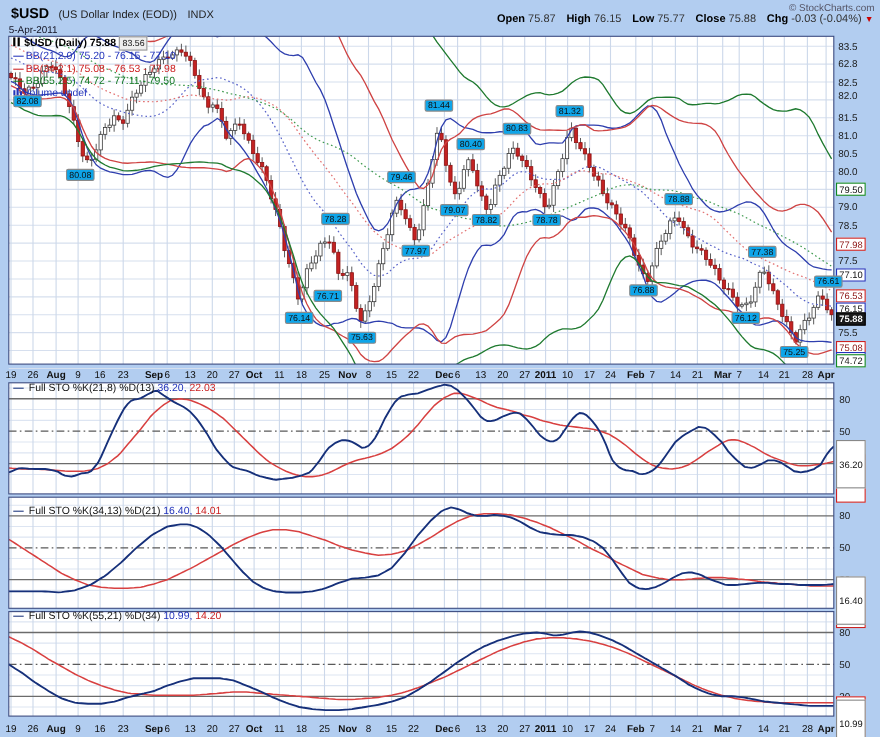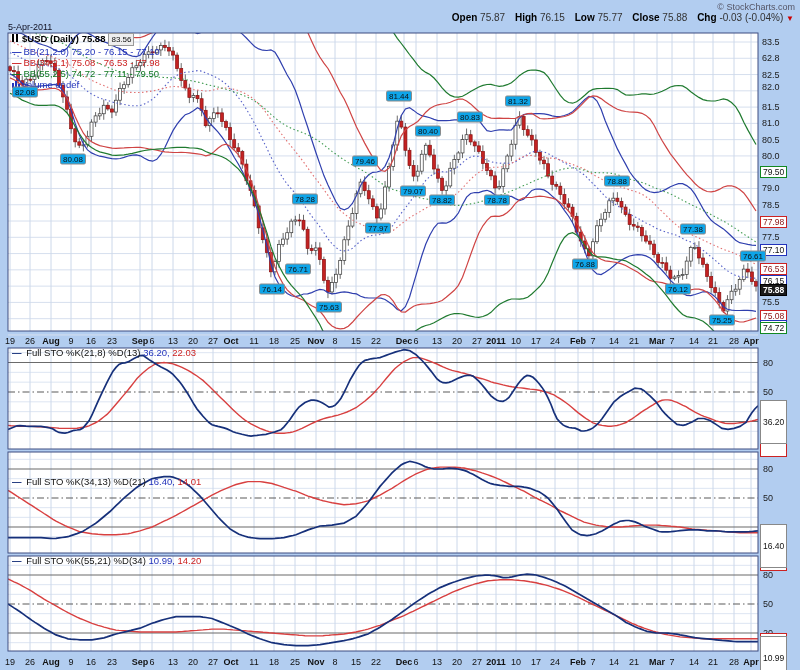--- a/index.html
+++ b/index.html
@@ -656,20 +656,25 @@
       <line x1="8" x2="758" y1="574.99" y2="574.99" stroke="#6b6b6b" stroke-width="1.2"></line>
       <line x1="8" x2="758" y1="633.01" y2="633.01" stroke="#6b6b6b" stroke-width="1.2"></line>
       <line x1="8" x2="758" y1="604" y2="604" stroke="#5a5a5a" stroke-width="1.2" stroke-dasharray="7 3 1.5 3"></line>
       <g clip-path="url(#cp2)">
         <path d="M8.0 578.9L11.0 580.3L14.0 581.8L17.0 583.2L20.0 584.7L23.0 586.4L26.0 588.0L29.0 589.7L32.0 591.4L35.0 593.4L38.0 595.3L41.0 597.2L44.0 599.2L47.0 600.9L50.0 602.5L53.0 604.2L56.0 605.9L59.0 607.6L62.0 609.3L65.0 611.0L68.0 612.7L71.0 614.2L74.0 615.6L77.0 617.1L80.0 618.5L83.0 619.7L86.0 620.9L89.0 622.1L92.0 623.3L95.0 624.3L98.0 625.3L101.0 626.2L104.0 627.2L107.0 627.9L110.0 628.7L113.0 629.4L116.0 630.1L119.0 630.4L122.0 630.6L125.0 630.8L128.0 631.1L131.0 631.3L134.0 631.6L137.0 631.8L140.0 632.0L143.0 632.0L146.0 632.0L149.0 632.0L152.0 632.0L155.0 632.0L158.0 632.0L161.0 632.0L164.0 632.0L167.0 632.0L170.0 632.0L173.0 632.0L176.0 632.0L179.0 631.8L182.0 631.6L185.0 631.3L188.0 631.1L191.0 630.8L194.0 630.6L197.0 630.4L200.0 630.1L203.0 629.9L206.0 629.6L209.0 629.4L212.0 629.1L215.0 629.1L218.0 629.1L221.0 629.1L224.0 629.1L227.0 629.4L230.0 629.6L233.0 629.9L236.0 630.1L239.0 630.4L242.0 630.6L245.0 630.8L248.0 631.1L251.0 631.3L254.0 631.6L257.0 631.8L260.0 632.0L263.0 632.3L266.0 632.5L269.0 632.8L272.0 633.0L275.0 633.3L278.0 633.5L281.0 633.7L284.0 634.0L287.0 634.2L290.0 634.5L293.0 634.7L296.0 634.9L299.0 635.2L302.0 635.4L305.0 635.7L308.0 635.9L311.0 635.9L314.0 635.9L317.0 635.9L320.0 635.9L323.0 635.7L326.0 635.4L329.0 635.2L332.0 634.9L335.0 634.7L338.0 634.5L341.0 634.2L344.0 634.0L347.0 633.5L350.0 633.0L353.0 632.5L356.0 632.0L359.0 631.3L362.0 630.6L365.0 629.9L368.0 629.1L371.0 628.2L374.0 627.2L377.0 626.2L380.0 625.3L383.0 624.1L386.0 622.9L389.0 621.6L392.0 620.4L395.0 619.2L398.0 618.0L401.0 616.8L404.0 615.6L407.0 614.2L410.0 612.7L413.0 611.3L416.0 609.8L419.0 608.4L422.0 606.9L425.0 605.5L428.0 604.0L431.0 602.5L434.0 601.1L437.0 599.6L440.0 598.2L443.0 596.7L446.0 595.3L449.0 593.8L452.0 592.4L455.0 591.2L458.0 590.0L461.0 588.8L464.0 587.6L467.0 586.6L470.0 585.6L473.0 584.7L476.0 583.7L479.0 583.0L482.0 582.2L485.0 581.5L488.0 580.8L491.0 580.6L494.0 580.3L497.0 580.1L500.0 579.8L503.0 579.8L506.0 579.8L509.0 579.8L512.0 579.8L515.0 580.1L518.0 580.3L521.0 580.6L524.0 580.8L527.0 581.3L530.0 581.8L533.0 582.2L536.0 582.7L539.0 583.5L542.0 584.2L545.0 584.9L548.0 585.6L551.0 586.6L554.0 587.6L557.0 588.5L560.0 589.5L563.0 590.7L566.0 591.9L569.0 593.1L572.0 594.3L575.0 595.8L578.0 597.2L581.0 598.7L584.0 600.1L587.0 601.6L590.0 603.0L593.0 604.5L596.0 605.9L599.0 607.4L602.0 608.8L605.0 610.3L608.0 611.7L611.0 613.2L614.0 614.6L617.0 616.1L620.0 617.5L623.0 619.0L626.0 620.4L629.0 621.9L632.0 623.3L635.0 624.5L638.0 625.8L641.0 627.0L644.0 628.2L647.0 629.1L650.0 630.1L653.0 631.1L656.0 632.0L659.0 632.8L662.0 633.5L665.0 634.2L668.0 634.9L671.0 635.4L674.0 635.9L677.0 636.4L680.0 636.9L683.0 637.1L686.0 637.4L689.0 637.6L692.0 637.8L695.0 638.1L698.0 638.3L701.0 638.6L704.0 638.8L707.0 638.8L710.0 638.8L713.0 638.8L716.0 638.8L719.0 638.8L722.0 638.8L725.0 638.8L728.0 638.8L731.0 638.8L734.0 638.8L737.0 638.8L740.0 638.8L743.0 638.8L746.0 638.8L749.0 638.8L752.0 638.8L755.0 638.8L758.0 638.8" fill="none" stroke="#d84040" stroke-width="1.4"></path>
         <path d="M8.0 604.0L11.0 605.9L14.0 607.9L17.0 609.8L20.0 611.7L23.0 613.9L26.0 616.1L29.0 618.3L32.0 620.4L35.0 622.4L38.0 624.3L41.0 626.2L44.0 628.2L47.0 629.9L50.0 631.6L53.0 633.3L56.0 634.9L59.0 635.9L62.0 636.9L65.0 637.8L68.0 638.8L71.0 639.1L74.0 639.3L77.0 639.5L80.0 639.8L83.0 639.8L86.0 639.8L89.0 639.8L92.0 639.8L95.0 639.3L98.0 638.8L101.0 638.3L104.0 637.8L107.0 636.9L110.0 635.9L113.0 634.9L116.0 634.0L119.0 633.3L122.0 632.5L125.0 631.8L128.0 631.1L131.0 630.4L134.0 629.6L137.0 628.9L140.0 628.2L143.0 627.0L146.0 625.8L149.0 624.5L152.0 623.3L155.0 622.4L158.0 621.4L161.0 620.4L164.0 619.5L167.0 618.7L170.0 618.0L173.0 617.3L176.0 616.6L179.0 616.6L182.0 616.6L185.0 616.6L188.0 616.6L191.0 616.6L194.0 616.6L197.0 616.6L200.0 616.6L203.0 617.1L206.0 617.5L209.0 618.0L212.0 618.5L215.0 619.7L218.0 620.9L221.0 622.1L224.0 623.3L227.0 624.5L230.0 625.8L233.0 627.0L236.0 628.2L239.0 629.6L242.0 631.1L245.0 632.5L248.0 634.0L251.0 635.2L254.0 636.4L257.0 637.6L260.0 638.8L263.0 639.8L266.0 640.7L269.0 641.7L272.0 642.7L275.0 643.2L278.0 643.6L281.0 644.1L284.0 644.6L287.0 644.9L290.0 645.1L293.0 645.3L296.0 645.6L299.0 645.6L302.0 645.6L305.0 645.6L308.0 645.6L311.0 645.3L314.0 645.1L317.0 644.9L320.0 644.6L323.0 644.1L326.0 643.6L329.0 643.2L332.0 642.7L335.0 642.2L338.0 641.7L341.0 641.2L344.0 640.7L347.0 640.0L350.0 639.3L353.0 638.6L356.0 637.8L359.0 636.9L362.0 635.9L365.0 634.9L368.0 634.0L371.0 632.3L374.0 630.6L377.0 628.9L380.0 627.2L383.0 625.3L386.0 623.3L389.0 621.4L392.0 619.5L395.0 617.3L398.0 615.1L401.0 612.9L404.0 610.8L407.0 608.6L410.0 606.4L413.0 604.2L416.0 602.1L419.0 600.1L422.0 598.2L425.0 596.3L428.0 594.3L431.0 592.6L434.0 590.9L437.0 589.3L440.0 587.6L443.0 586.4L446.0 585.1L449.0 583.9L452.0 582.7L455.0 581.8L458.0 580.8L461.0 579.8L464.0 578.9L467.0 578.1L470.0 577.4L473.0 576.7L476.0 576.0L479.0 575.7L482.0 575.5L485.0 575.2L488.0 575.0L491.0 575.4L494.0 575.7L497.0 576.2L500.0 576.9L503.0 577.6L506.0 577.6L509.0 577.3L512.0 576.9L515.0 576.2L518.0 575.5L521.0 574.9L524.0 574.5L527.0 574.1L530.0 574.3L533.0 574.6L536.0 575.0L539.0 575.9L542.0 576.7L545.0 577.6L548.0 578.7L551.0 579.8L554.0 581.0L557.0 582.2L560.0 583.7L563.0 585.1L566.0 586.6L569.0 588.3L572.0 590.1L575.0 591.8L578.0 593.6L581.0 595.3L584.0 597.0L587.0 598.8L590.0 600.5L593.0 602.3L596.0 604.0L599.0 605.7L602.0 607.5L605.0 609.2L608.0 611.0L611.0 612.7L614.0 614.4L617.0 616.3L620.0 618.3L623.0 620.3L626.0 622.4L629.0 623.8L632.0 625.3L635.0 626.7L638.0 628.0L641.0 629.1L644.0 630.3L647.0 631.3L650.0 631.8L653.0 632.4L656.0 633.0L659.0 633.0L662.0 633.0L665.0 633.0L668.0 633.2L671.0 633.5L674.0 633.8L677.0 634.2L680.0 634.8L683.0 635.3L686.0 635.9L689.0 636.5L692.0 637.1L695.0 637.7L698.0 638.0L701.0 638.3L704.0 638.6L707.0 638.9L710.0 639.2L713.0 639.5L716.0 639.8L719.0 640.1L722.0 640.4L725.0 640.6L728.0 640.9L731.0 641.2L734.0 641.5L737.0 641.7L740.0 641.7L743.0 641.7L746.0 641.7L749.0 641.7L752.0 641.7L755.0 641.7L758.0 641.7" fill="none" stroke="#16307a" stroke-width="1.7"></path>
       </g>
       <rect x="8" y="556" width="750" height="95" fill="none" stroke="#3c4c80" stroke-width="1"></rect>
     </svg>
 
+  <div class="abs title-row">
+    <span class="sym">$USD</span>
+    <span class="symname">(US Dollar Index (EOD))</span>
+    <span class="symex">INDX</span>
+  </div>
   <div class="abs copyright">© StockCharts.com</div>
   <div class="abs quote-row">
     <b>Open</b>
     <span>75.87</span>
     <b>High</b>
     <span>76.15</span>
     <b>Low</b>
     <span>75.77</span>
     <b>Close</b>
     <span>75.88</span>
@@ -700,21 +705,21 @@
         </svg><span class="blue">Volume undef</span>
     </div>
   </div>
 
   <div class="abs panel-legend" style="top:347px">
     <span class="dash navy">—</span>
     <span>Full STO %K(21,8) %D(13)</span>
     <span class="blue">36.20,</span>
     <span class="red">22.03</span>
   </div>
-  <div class="abs panel-legend" style="top:476px">
+  <div class="abs panel-legend" style="top:459px">
     <span class="dash navy">—</span>
     <span>Full STO %K(34,13) %D(21)</span>
     <span class="blue">16.40,</span>
     <span class="red">14.01</span>
   </div>
   <div class="abs panel-legend" style="top:555px">
     <span class="dash navy">—</span>
     <span>Full STO %K(55,21) %D(34)</span>
     <span class="blue">10.99,</span>
     <span class="red">14.20</span>

